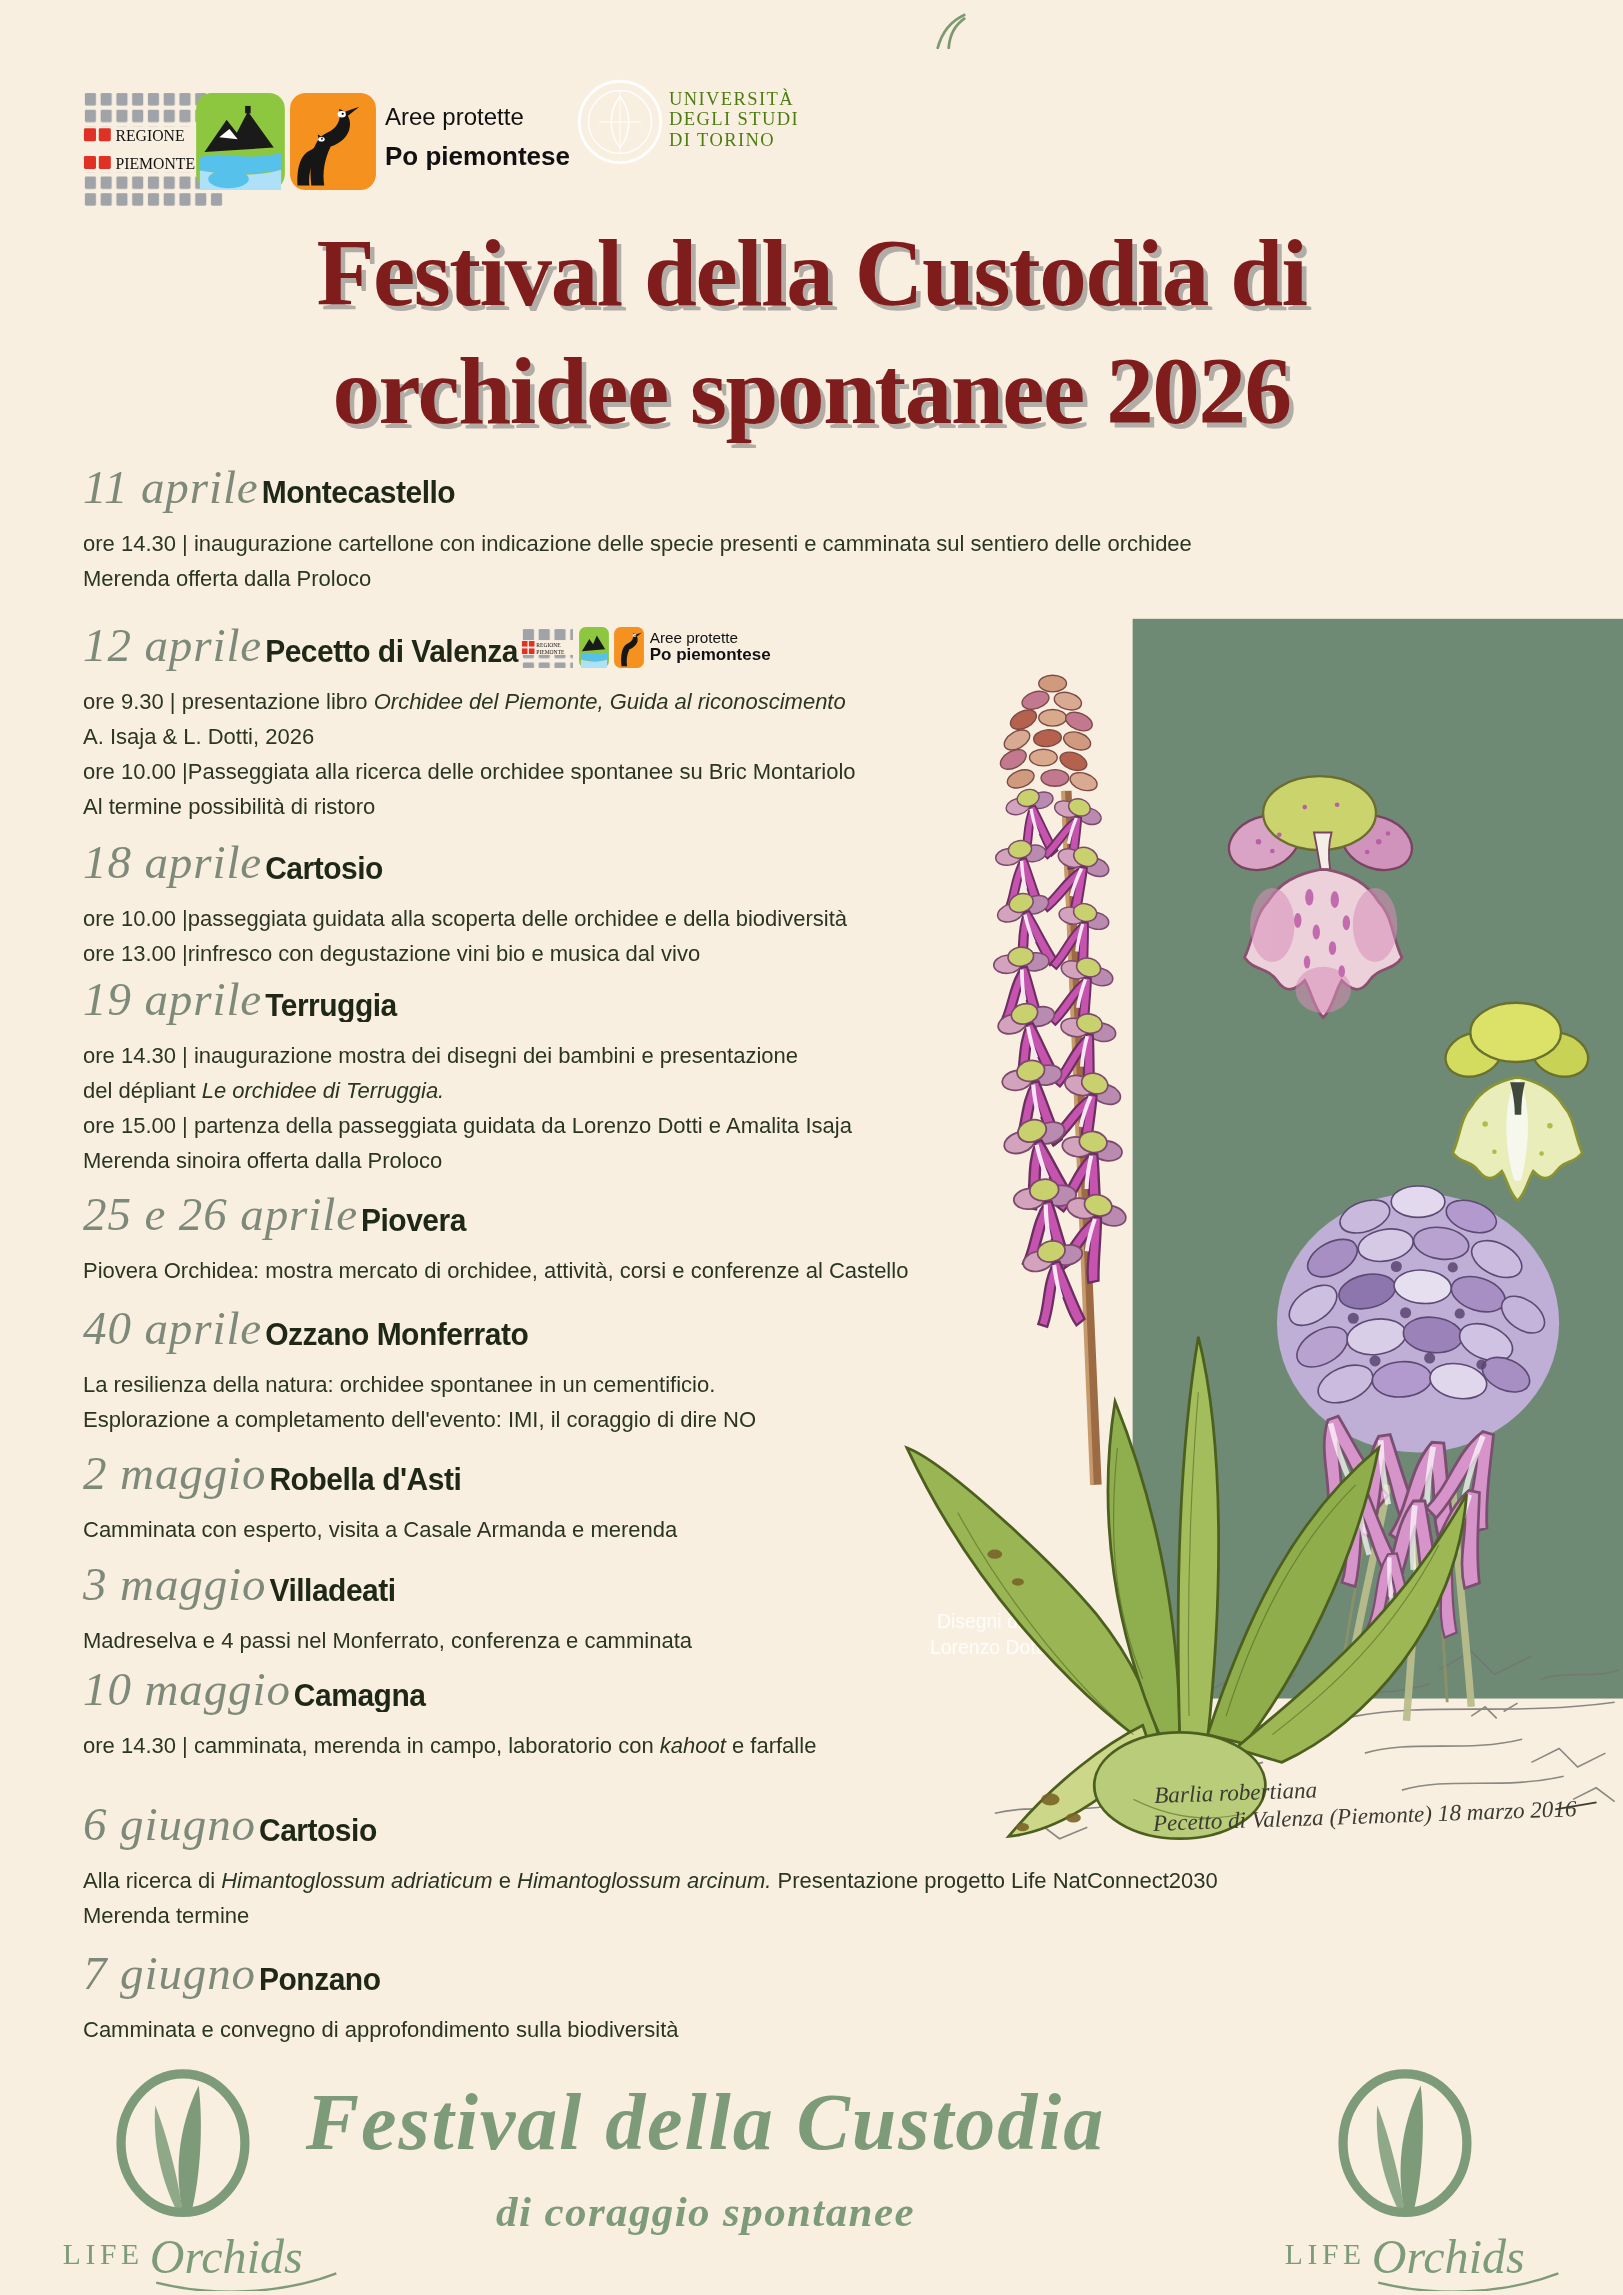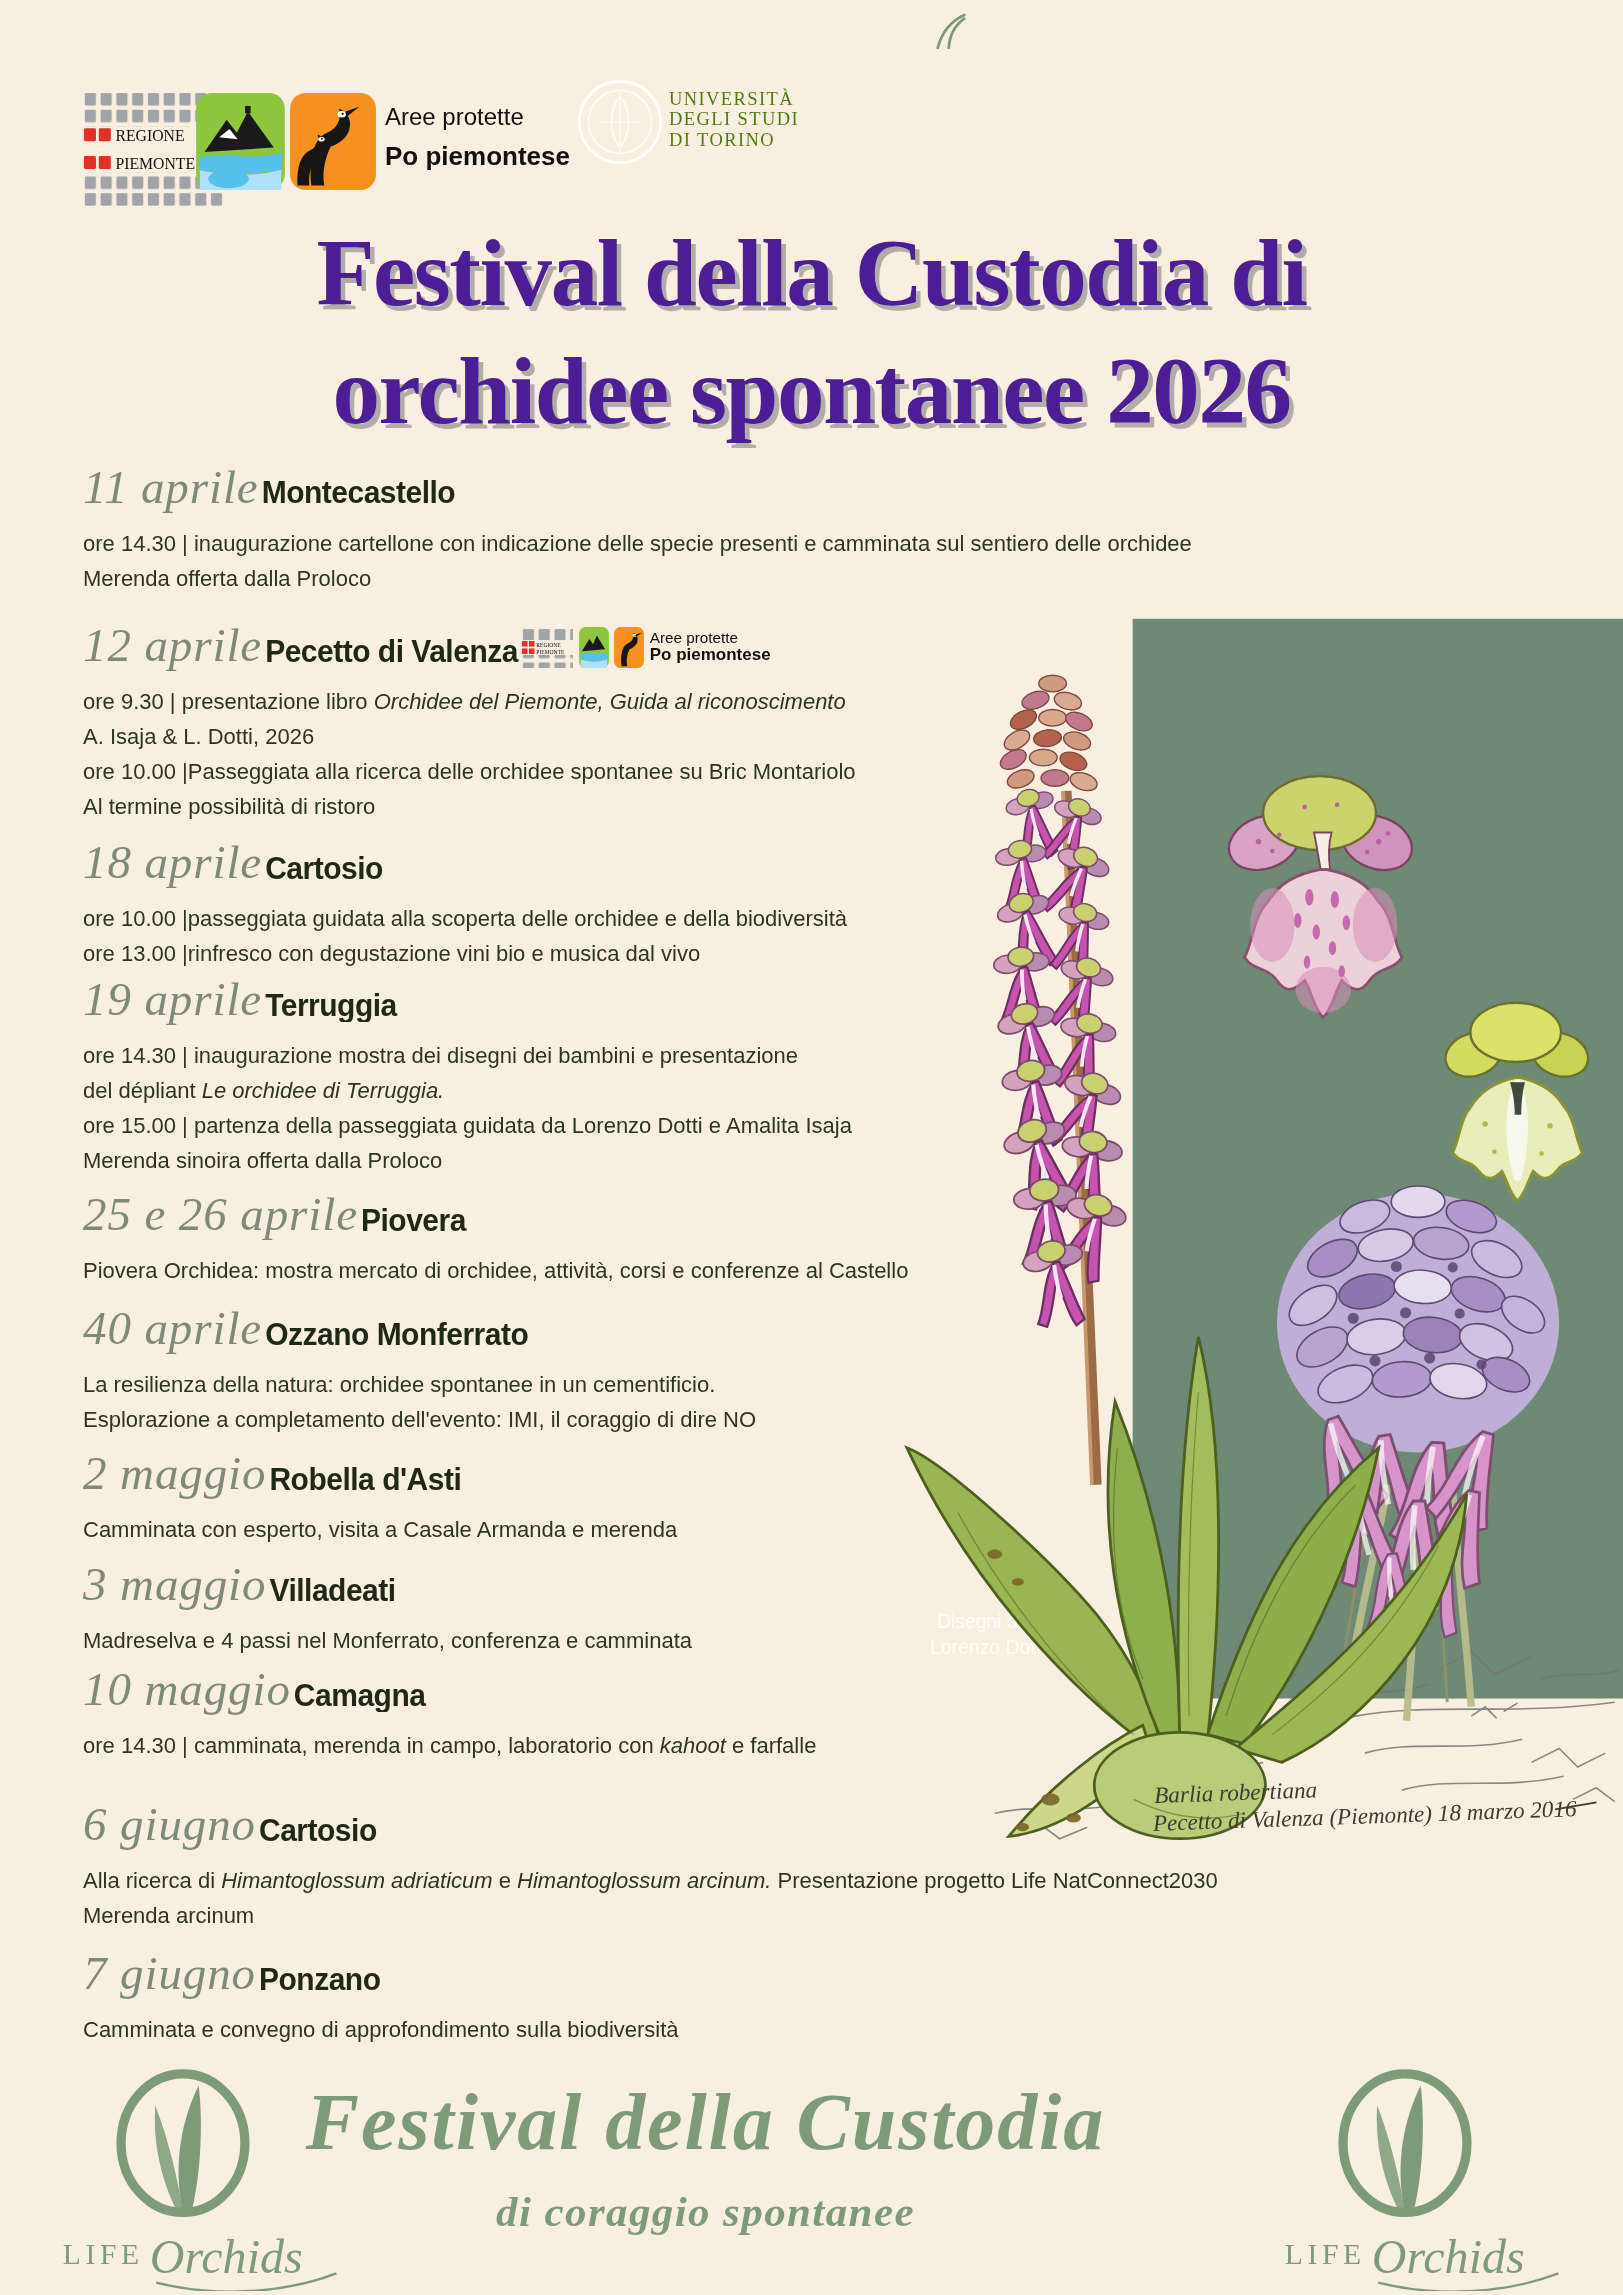--- a/index.html
+++ b/index.html
@@ -13,21 +13,21 @@
   
   .hdr-logo-text{position:absolute;left:385px;top:103px;color:#111;}
   .hdr-logo-text .l1{font-size:24px;letter-spacing:0;}
   .hdr-logo-text .l2{font-size:26px;font-weight:bold;margin-top:10.2px;}
   .unito-text{position:absolute;left:669px;top:89px;color:#4d7c0f;
     font-family:"Liberation Serif",serif;font-size:18.5px;line-height:20.4px;letter-spacing:1.4px;}
 
   
   .title{position:absolute;left:0;width:1623px;top:214px;text-align:center;
     font-family:cursive;font-weight:bold;font-size:95px;line-height:118px;
-    color:#4c1d95;letter-spacing:-1.4px;
+    color:#7f1d1d;letter-spacing:-1.4px;
     text-shadow:4.6px 4.6px 0 rgba(118,118,118,.55);}
 
   
   .event{position:absolute;left:83px;}
   .event-header{display:flex;align-items:baseline;gap:3px;}
   .event-date{font-family:cursive;font-style:italic;font-size:47px;line-height:1.05;
     color:#7e8a79;letter-spacing:0.9px;white-space:nowrap;}
   .event-place{font-size:30px;font-weight:bold;color:#1f2817;letter-spacing:-0.5px;white-space:nowrap;
     display:inline-block;transform:scaleY(1.05);}
   .event-logo{display:none;align-items:center;gap:5.6px;position:relative;top:6.5px;}
@@ -462,21 +462,21 @@
       </div>
   </div>
     <div class="event wide" style="top: 1800px;">
     <div class="event-header">
       <span class="event-date">6 giugno</span>
       <span class="event-place">Cartosio</span>
 
     </div>
     <div class="event-lines">
         <div class="line"><span>Alla ricerca di </span><i>Himantoglossum adriaticum</i><span> e </span><i>Himantoglossum arcinum.</i><span> Presentazione progetto Life NatConnect2030</span></div>
-        <div class="line"><span>Merenda arcinum</span></div>
+        <div class="line"><span>Merenda termine</span></div>
       </div>
   </div>
     <div class="event wide" style="top: 1949px;">
     <div class="event-header">
       <span class="event-date">7 giugno</span>
       <span class="event-place">Ponzano</span>
 
     </div>
     <div class="event-lines">
         <div class="line"><span>Camminata e convegno di approfondimento sulla biodiversità</span></div>

